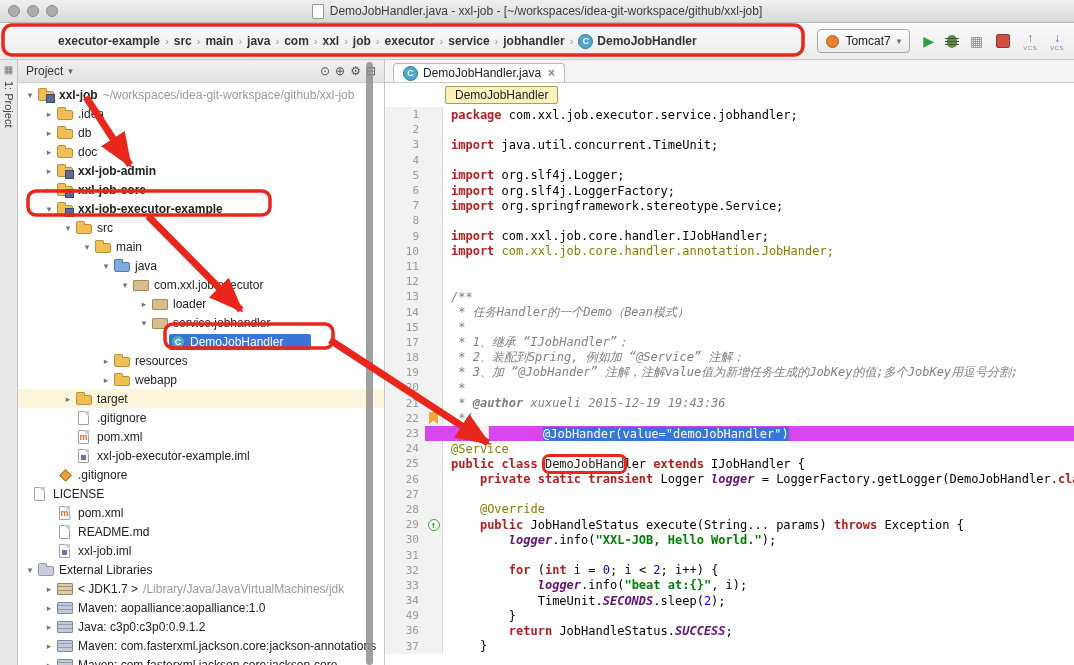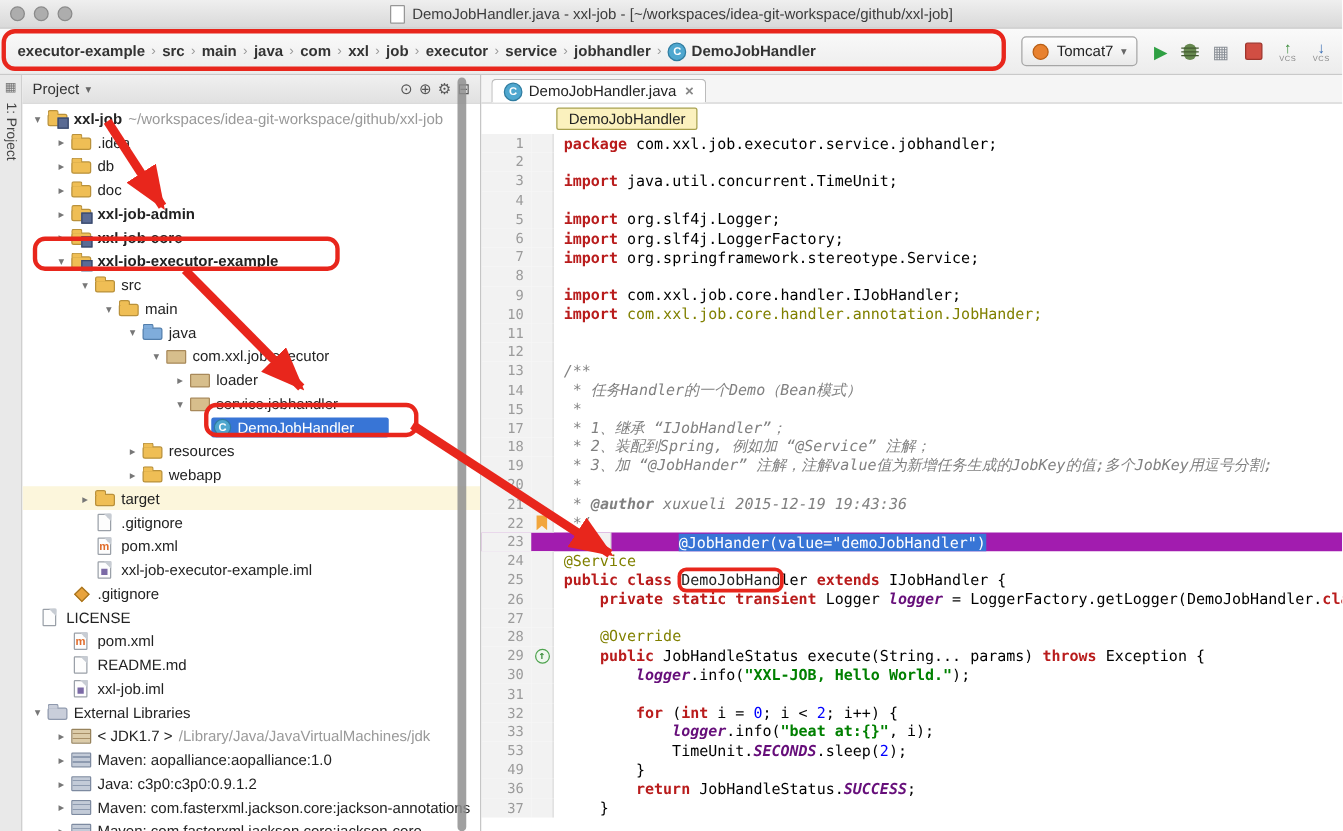--- a/index.html
+++ b/index.html
@@ -10,21 +10,21 @@
   .titlebar{height:22px;background:linear-gradient(#EFEFEF,#D9D9D9);border-bottom:1px solid #B8B8B8;
             display:flex;align-items:center;justify-content:center;position:relative;color:#3c3c3c;}
   .traffic{position:absolute;left:8px;top:5px;display:flex;gap:7px;}
   .tl{width:12px;height:12px;border-radius:50%;background:#ADADAD;border:1px solid #8A8A8A;box-sizing:border-box;}
   .title-wrap{display:flex;align-items:center;gap:6px;font-size:12px;}
   .title-file-icon{width:10px;height:13px;background:#fff;border:1px solid #979797;border-radius:1px;}
 
   
   .navbar{height:36px;background:linear-gradient(#FAFAFA,#ECECEC);border-bottom:1px solid #C9C9C9;
           display:flex;align-items:center;position:relative;}
-  .breadcrumbs{flex:1;display:flex;align-items:center;overflow:hidden;padding-left:10px;font-weight:bold;color:#333;white-space:nowrap;}
+  .breadcrumbs{flex:1;display:flex;align-items:center;overflow:hidden;padding-left:10px;font-weight:bold;color:#333;white-space:nowrap;margin-left:44px;}
   .crumb{padding:2px 4px;border-radius:3px;display:inline-flex;align-items:center;gap:4px;cursor:default;}
   .crumb-sep{color:#999;font-size:11px;padding:0 1px;font-weight:normal;}
   .cicon{width:13px;height:13px;border-radius:50%;background:#4FA7CF;border:1px solid #2F7CA0;color:#fff;
          font-weight:bold;font-size:9px;line-height:13px;text-align:center;display:inline-block;flex:none;box-sizing:content-box;}
   .run-toolbar{display:flex;align-items:center;gap:13px;padding:0 10px;flex:none;}
   .run-chip{display:inline-flex;align-items:center;gap:6px;border:1px solid #A6A6A6;border-radius:4px;
             background:linear-gradient(#FEFEFE,#E9E9E9);padding:0 8px;height:22px;}
   .tomcat-dot{width:11px;height:11px;border-radius:50%;background:#E8812F;border:1px solid #B85E14;}
   .dd{color:#666;font-size:9px;}
   .tb-icon{font-size:14px;line-height:1;cursor:default;}
@@ -94,21 +94,21 @@
   .editor-area{flex:1;display:flex;flex-direction:column;background:#fff;min-width:0;}
   .tab-bar{height:22px;flex:none;background:#F5F5F5;border-bottom:1px solid #CBCBCB;display:flex;align-items:flex-end;}
   .tab{display:inline-flex;align-items:center;gap:5px;background:#fff;border:1px solid #BBB;border-bottom:none;
        border-radius:4px 4px 0 0;padding:2px 9px;height:19px;margin-left:8px;box-sizing:border-box;}
   .tab-close{color:#888;font-weight:bold;cursor:default;padding-left:2px;}
   .crumb-chip-row{height:24px;flex:none;display:flex;align-items:center;background:#fff;}
   .chip{display:inline-flex;align-items:center;gap:5px;background:#FBF1BE;border:1px solid #A8A14F;border-radius:2px;
         padding:1px 9px;margin-left:60px;}
   .code{flex:1;overflow:hidden;font-family:"DejaVu Sans Mono","Liberation Mono",monospace;font-size:12px;}
   .code-line{height:15.2px;display:flex;align-items:center;white-space:pre;}
-  .code-line.cur{background:#a21caf;gap:46px;}
+  .code-line.cur{background:#d946ef;gap:46px;}
   .ln{width:40px;flex:none;height:100%;background:#F2F2F2;color:#9B9B9B;font-size:11px;
       display:flex;align-items:center;justify-content:flex-end;padding-right:6px;box-sizing:border-box;}
   .gut{width:18px;flex:none;height:100%;background:#F2F2F2;border-right:1px solid #DCDCDC;box-sizing:border-box;
        display:flex;align-items:center;justify-content:center;}
   .code-text{padding-left:8px;}
   .sg-kw{color:#b91c1c;font-weight:bold;}
   .sg-pl{color:#000;}
   .sg-str{color:#008000;font-weight:bold;}
   .sg-num{color:#0000FF;}
   .sg-doc{color:#808080;font-style:italic;}
@@ -488,21 +488,21 @@
           <div class="code-line"><span class="ln">24</span><span class="gut"></span><span class="code-text"><span class="sg-ann">@Service</span></span></div>
           <div class="code-line"><span class="ln">25</span><span class="gut"></span><span class="code-text"><span class="sg-kw">public class </span><span class="sg-box">DemoJobHand</span><span class="sg-pl">ler </span><span class="sg-kw">extends</span><span class="sg-pl"> IJobHandler {</span></span></div>
           <div class="code-line"><span class="ln">26</span><span class="gut"></span><span class="code-text"><span class="sg-kw">    private static transient </span><span class="sg-pl">Logger </span><span class="sg-fld">logger</span><span class="sg-pl"> = LoggerFactory.getLogger(DemoJobHandler.</span><span class="sg-kw">class</span></span></div>
           <div class="code-line"><span class="ln">27</span><span class="gut"></span><span class="code-text"></span></div>
           <div class="code-line"><span class="ln">28</span><span class="gut"></span><span class="code-text"><span class="sg-pl">    </span><span class="sg-ann">@Override</span></span></div>
           <div class="code-line"><span class="ln">29</span><span class="gut"><span class="ovr">↑</span></span><span class="code-text"><span class="sg-pl">    </span><span class="sg-kw">public</span><span class="sg-pl"> JobHandleStatus execute(String... params) </span><span class="sg-kw">throws</span><span class="sg-pl"> Exception {</span></span></div>
           <div class="code-line"><span class="ln">30</span><span class="gut"></span><span class="code-text"><span class="sg-pl">        </span><span class="sg-fld">logger</span><span class="sg-pl">.info(</span><span class="sg-str">"XXL-JOB, Hello World."</span><span class="sg-pl">);</span></span></div>
           <div class="code-line"><span class="ln">31</span><span class="gut"></span><span class="code-text"></span></div>
           <div class="code-line"><span class="ln">32</span><span class="gut"></span><span class="code-text"><span class="sg-pl">        </span><span class="sg-kw">for</span><span class="sg-pl"> (</span><span class="sg-kw">int</span><span class="sg-pl"> i = </span><span class="sg-num">0</span><span class="sg-pl">; i &lt; </span><span class="sg-num">2</span><span class="sg-pl">; i++) {</span></span></div>
           <div class="code-line"><span class="ln">33</span><span class="gut"></span><span class="code-text"><span class="sg-pl">            </span><span class="sg-fld">logger</span><span class="sg-pl">.info(</span><span class="sg-str">"beat at:{}"</span><span class="sg-pl">, i);</span></span></div>
-          <div class="code-line"><span class="ln">53</span><span class="gut"></span><span class="code-text"><span class="sg-pl">            TimeUnit.</span><span class="sg-fld">SECONDS</span><span class="sg-pl">.sleep(</span><span class="sg-num">2</span><span class="sg-pl">);</span></span></div>
+          <div class="code-line"><span class="ln">34</span><span class="gut"></span><span class="code-text"><span class="sg-pl">            TimeUnit.</span><span class="sg-fld">SECONDS</span><span class="sg-pl">.sleep(</span><span class="sg-num">2</span><span class="sg-pl">);</span></span></div>
           <div class="code-line"><span class="ln">49</span><span class="gut"></span><span class="code-text"><span class="sg-pl">        }</span></span></div>
           <div class="code-line"><span class="ln">36</span><span class="gut"></span><span class="code-text"><span class="sg-pl">        </span><span class="sg-kw">return</span><span class="sg-pl"> JobHandleStatus.</span><span class="sg-fld">SUCCESS</span><span class="sg-pl">;</span></span></div>
           <div class="code-line"><span class="ln">37</span><span class="gut"></span><span class="code-text"><span class="sg-pl">    }</span></span></div>
         </div>
     </div>
   </div>
 
   <svg id="annotations" viewBox="0 0 1074 665">
     <defs>
       <marker id="ah" markerWidth="5" markerHeight="4" refX="4.5" refY="2" orient="auto">

